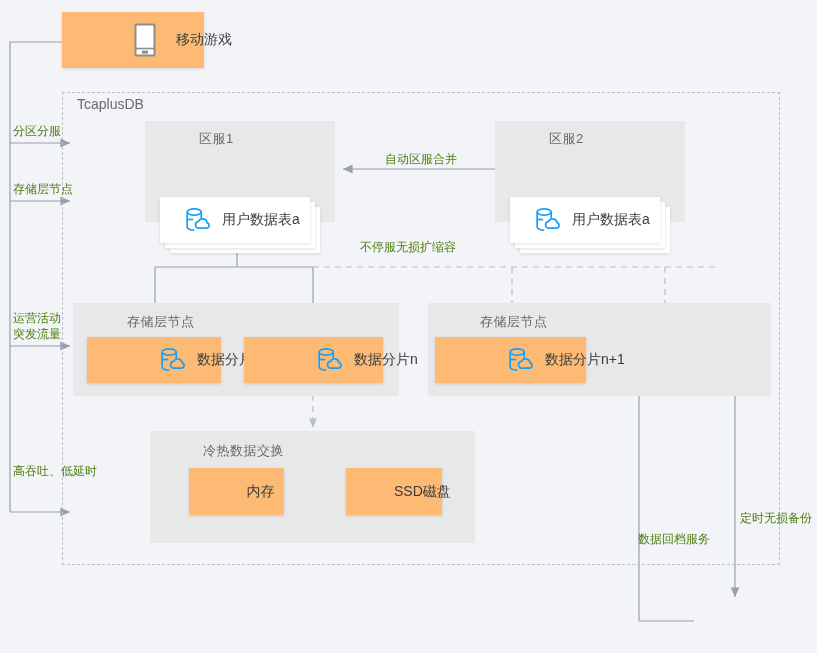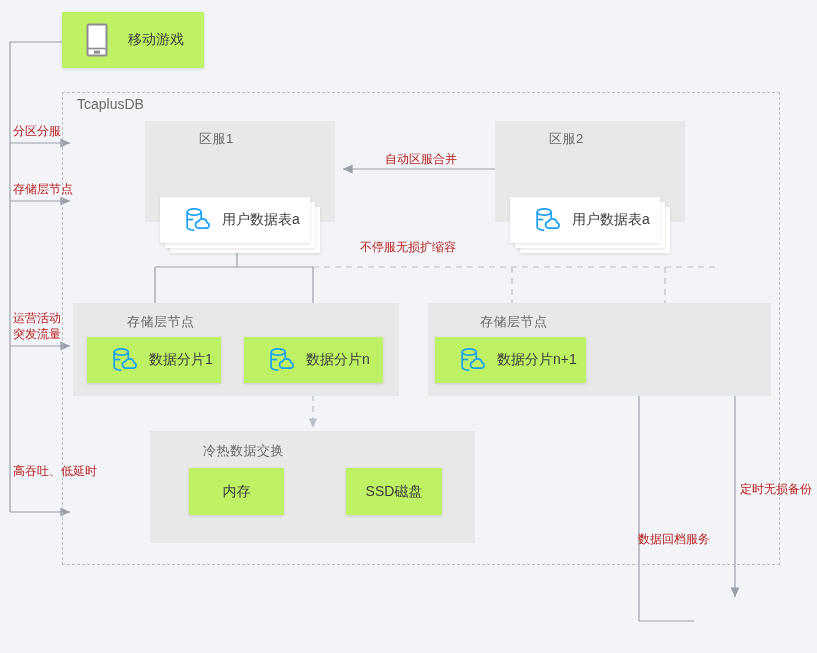--- a/index.html
+++ b/index.html
@@ -10,24 +10,25 @@
     overflow:hidden;
     position:relative;
     color:#4a4a4a;
   }
   #stage{position:absolute;left:0;top:0;width:817px;height:653px;}
   svg.wires{position:absolute;left:0;top:0;width:817px;height:653px;pointer-events:none;}
 
   
   .wbox{
     position:absolute;
-    background:#bef264;
+    background:#fdba74;
     box-shadow:0 1px 3px rgba(0,0,0,.13);
     display:flex;align-items:center;
     box-sizing:border-box;
+    padding-left:48px;
   }
   .group{
     position:absolute;
     background:#e8e8e8;
     box-sizing:border-box;
   }
   .group-title{
     position:absolute;
     font-size:13px;
     color:#666;
@@ -43,21 +44,21 @@
   }
   .zone-label{
     position:absolute;
     font-size:14px;
     color:#6b6b6b;
     white-space:nowrap;
   }
   .edge-label{
     position:absolute;
     font-size:12px;
-    color:#b91c1c;
+    color:#4d7c0f;
     white-space:nowrap;
     line-height:16px;
   }
 
   
   .stack{position:absolute;margin-top:44px;}
   .stack .sheet{
     position:absolute;
     background:#fff;
     box-shadow:0 1px 3px rgba(0,0,0,.12);
@@ -191,21 +192,21 @@
           <path d="M17.3,24.6 a3.6,3.6 0 0 1 0.3,-7.1 a4.8,4.8 0 0 1 9.1,1.4 a2.9,2.9 0 0 1 -0.5,5.7 z" fill="none" stroke="#18a0f7" stroke-width="1.8" stroke-linejoin="round"></path>
         </svg>
       </span>
       <span class="cardlabel">用户数据表a</span>
     </div>
   </div>
 
   <div class="edge-label" style="left:385px;top:151px;">自动区服合并</div>
   <div class="edge-label" style="left:360px;top:239px;">不停服无损扩缩容</div>
   <div class="edge-label" style="left:638px;top:531px;">数据回档服务</div>
-  <div class="edge-label" style="left:740px;top:482px;font-family:Liberation Mono, monospace;">定时无损备份</div>
+  <div class="edge-label" style="left:740px;top:510px;">定时无损备份</div>
   <div class="edge-label" style="left:303px;top:470px;">LRU</div>
 
   <div class="group" style="left:73px;top:303px;width:326px;height:93px;"></div>
   <div class="group-title" style="left:87px;top:313px;">存储层节点</div>
 
   <div class="wbox" style="left:87px;top:337px;width:134px;height:46px;">
     <span class="dbicon">
       <svg viewBox="0 0 32 32" width="30" height="30">
         <ellipse cx="13" cy="7.5" rx="7.5" ry="3.3" fill="none" stroke="#18a0f7" stroke-width="1.8"></ellipse>
         <path d="M5.5,7.5 L5.5,23.5 C5.5,25.3 8.9,26.8 13,26.8" fill="none" stroke="#18a0f7" stroke-width="1.8"></path>

